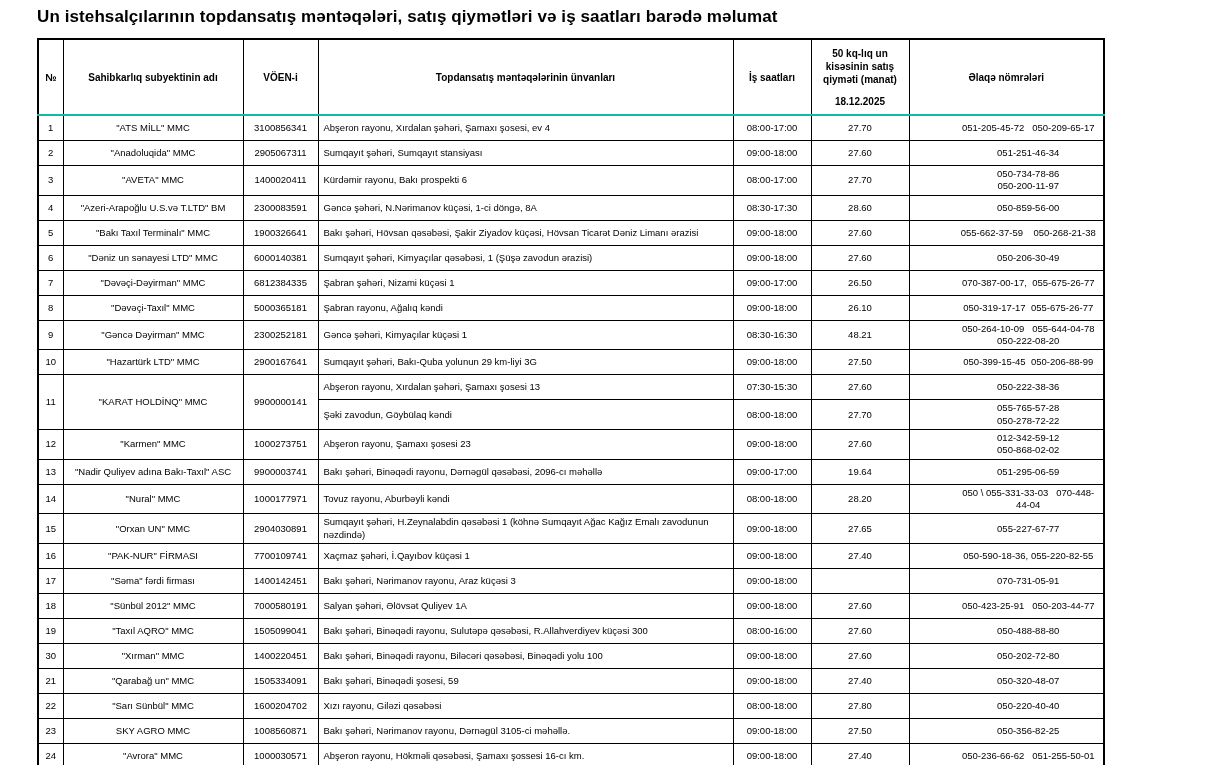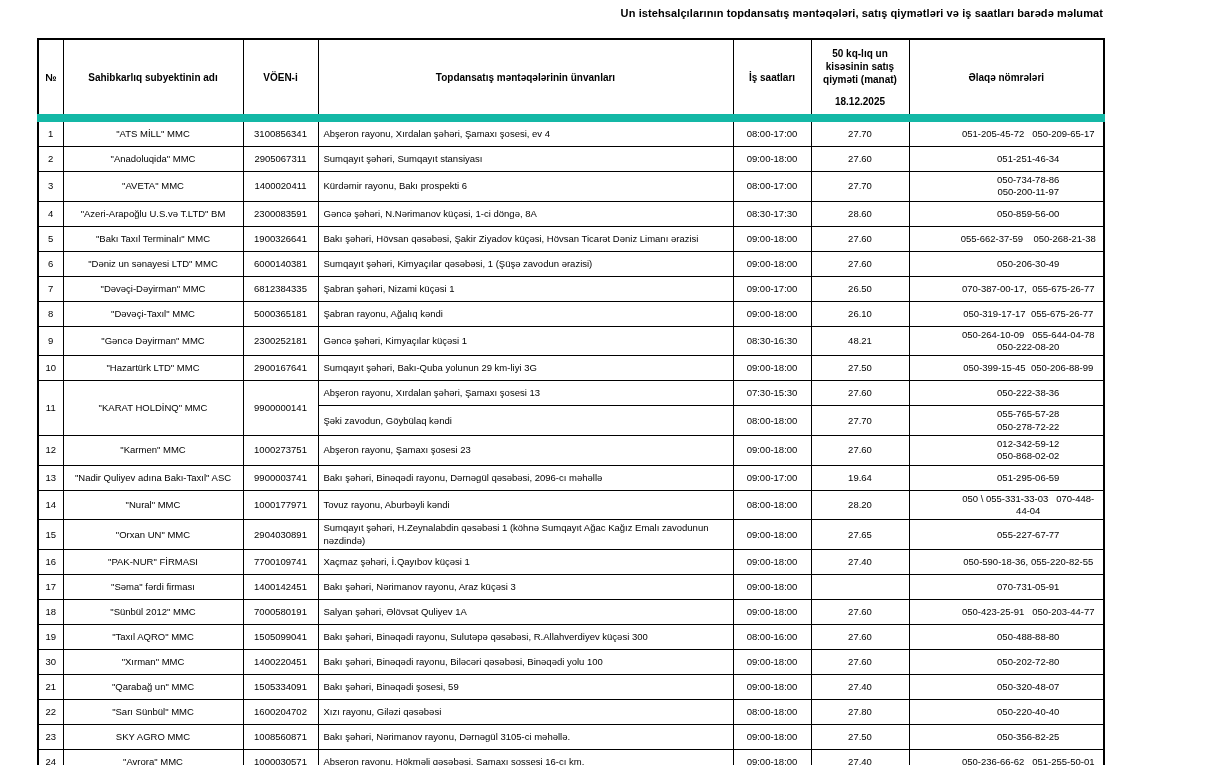--- a/index.html
+++ b/index.html
@@ -6,40 +6,40 @@
   body {
     width: 1206px; height: 765px;
     background: #ffffff;
     color: #000000;
     font-family: "Liberation Sans", sans-serif;
     overflow: hidden;
   }
   .page { position: relative; width: 1206px; height: 765px; background: #ffffff; }
   .doc-title {
     position: absolute; top: 7px; left: 37px; width: 1066px;
-    text-align: right; font-weight: bold; font-size: 11px;
+    text-align: left; font-weight: bold; font-size: 17px;
     letter-spacing: 0.1px;
   }
   .table-wrap { position: absolute; top: 38px; left: 37px; }
   table.main {
     border-collapse: collapse;
     table-layout: fixed;
     width: 1066px;
     border: 2px solid #000;
   }
   th, td {
     border: 1px solid #000;
     vertical-align: middle;
     overflow: hidden;
   }
   thead th {
     font-size: 10px; font-weight: bold;
     height: 70px; text-align: center;
     padding: 2px 4px;
-    border-bottom: 8px solid #14b8a6;
+    border-bottom: 2px solid #14b8a6;
     line-height: 1.3;
   }
   .price-date { margin-top: 9px; }
   tbody td {
     font-size: 9.5px;
     height: 20px;
     padding: 2px 4px;
     text-align: center;
     line-height: 1.3;
   }

